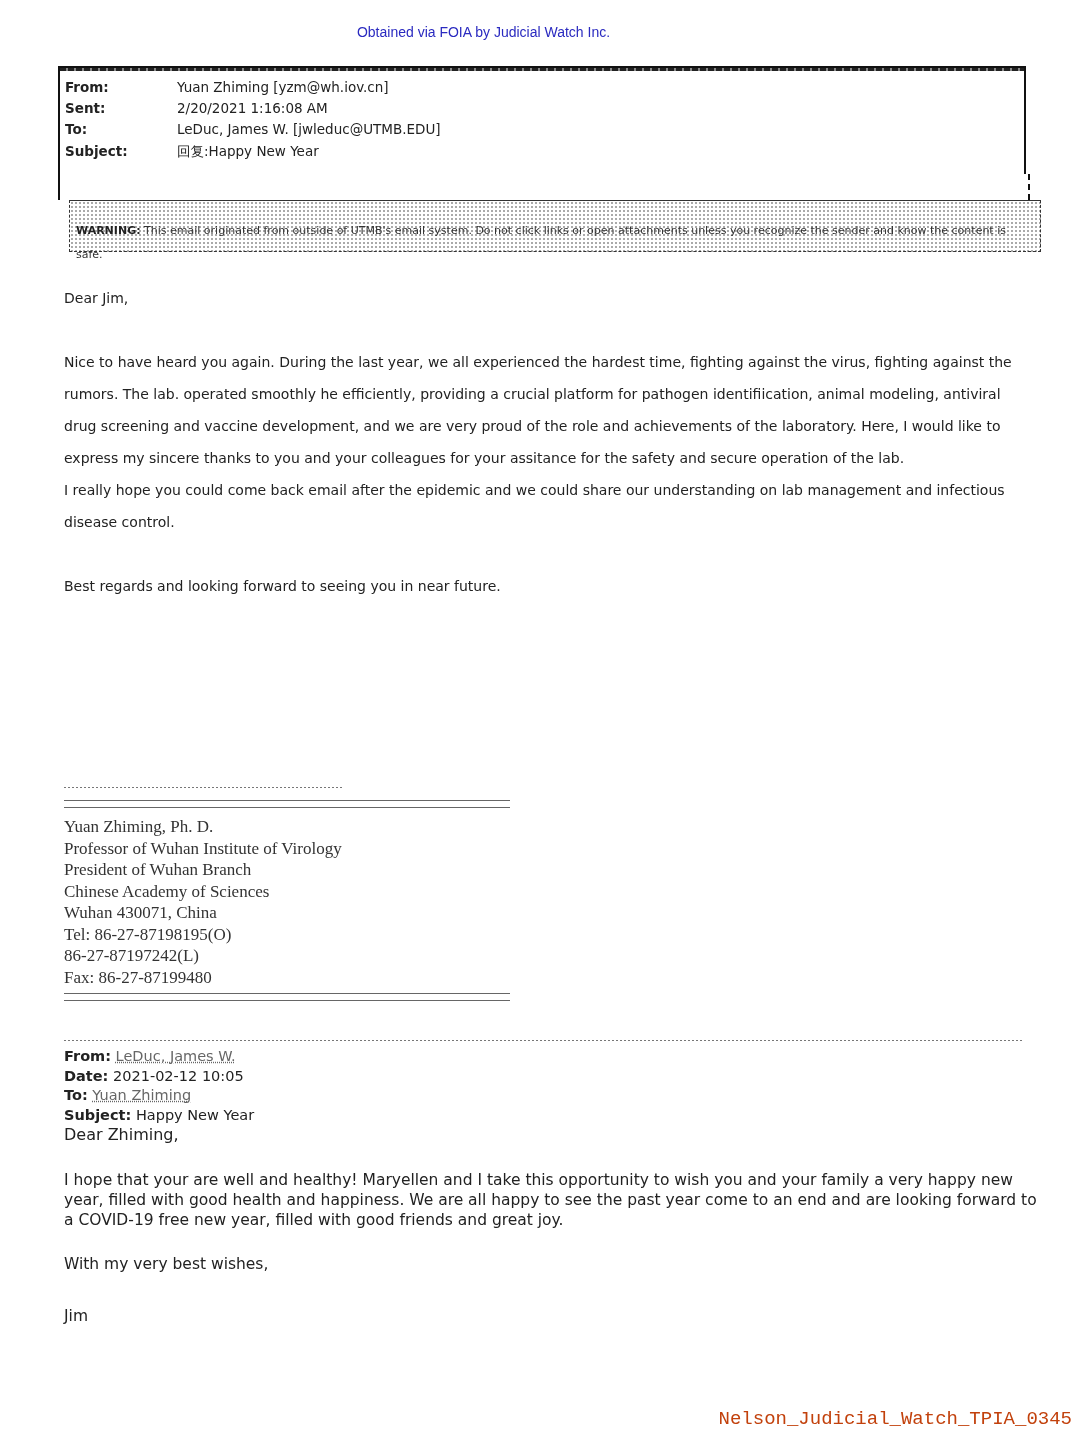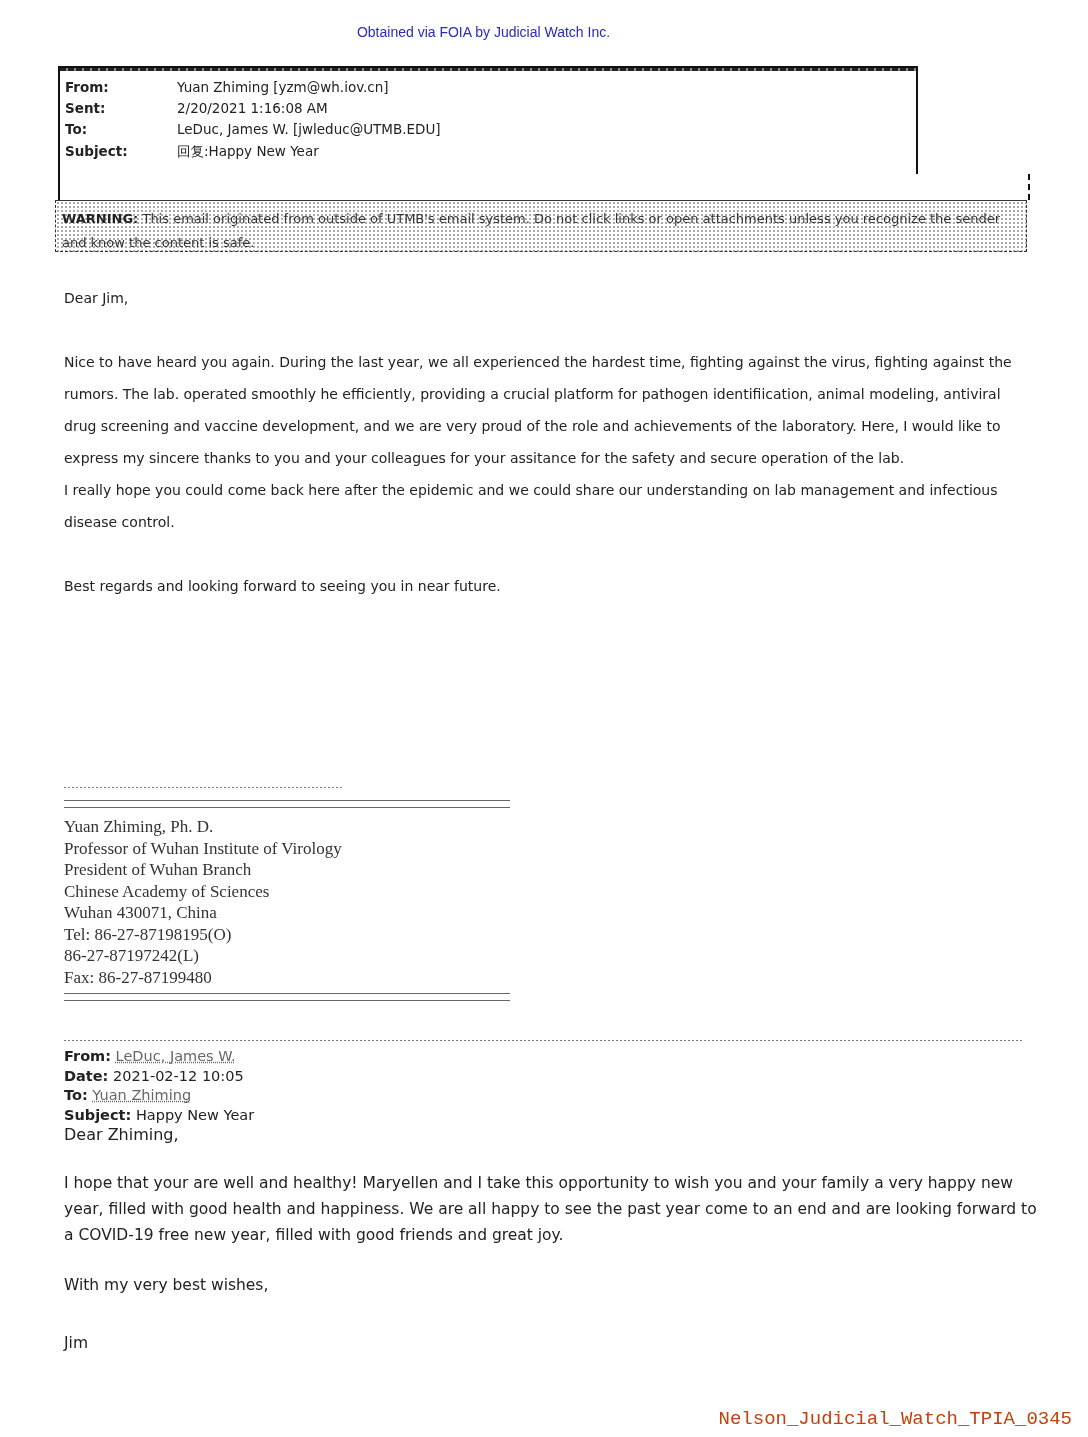--- a/index.html
+++ b/index.html
@@ -1,35 +1,35 @@
 <!DOCTYPE html>
 <html><head>
 <meta charset="utf-8">
 <style>
   html, body { margin: 0; padding: 0; background: #ffffff; }
   body { width: 1088px; height: 1437px; position: relative; overflow: hidden; color: #111; }
   .abs { position: absolute; }
   .foia { top: 24px; left: 0; width: 967px; text-align: center; font-family: "Liberation Sans", sans-serif; font-size: 14px; color: #2a2ac0; }
-  .hdr-box { top: 66px; left: 58px; width: 860px; height: 108px; border: 2px solid #111; border-bottom: none; box-sizing: border-box; }
+  .hdr-box { top: 66px; left: 58px; width: 968px; height: 108px; border: 2px solid #111; border-bottom: none; box-sizing: border-box; }
   .hdr-top { position: absolute; top: 0; left: 0; right: 0; height: 3px; background: repeating-linear-gradient(90deg, #222 0 6px, #888 6px 8px); }
   .hdr-row { position: absolute; left: 5px; font-family: "DejaVu Sans", sans-serif; font-size: 13.5px; color: #222; }
   .hdr-key { display: inline-block; width: 112px; font-weight: bold; }
   .hdr-sides { top: 174px; left: 58px; width: 972px; height: 26px; border-left: 2px solid #111; border-right: 2px dashed #111; box-sizing: border-box; }
-  .warn { top: 200px; left: 55px; width: 972px; height: 52px; box-sizing: border-box; border: 1px dashed #333; border-top: 1px solid #333;
-          background-image: radial-gradient(#aaa 0.8px, transparent 0.9px); background-size: 4px 4px; padding: 6px 6px;
-          font-family: "DejaVu Sans", sans-serif; font-size: 13px; line-height: 24px; color: #333; }
+  .warn { top: 200px; left: 69px; width: 972px; height: 52px; box-sizing: border-box; border: 1px dashed #333; border-top: 1px solid #333;
+          background-image: radial-gradient(#aaa 0.8px, transparent 0.9px); background-size: 4px 4px; padding: 18px 6px;
+          font-family: "DejaVu Sans", sans-serif; font-size: 11px; line-height: 24px; color: #333; }
   .warn b { color: #222; }
   .body-text { font-family: "DejaVu Sans", sans-serif; font-size: 14px; line-height: 32px; color: #222; left: 64px; width: 970px; }
   .body-text p { margin: 0; }
   .sig { left: 64px; top: 790px; font-family: "Liberation Serif", serif; font-size: 17px; line-height: 21.5px; color: #333; }
   .dotline { height: 1px; background: repeating-linear-gradient(90deg, #777 0 2px, transparent 2px 4px); }
   .eqline { height: 6px; border-top: 1px solid #666; border-bottom: 1px solid #666; }
   .q-hdr { left: 64px; top: 1047px; font-family: "DejaVu Sans", sans-serif; font-size: 14.5px; line-height: 19.5px; color: #222; }
   .q-hdr .lnk { color: #666; text-decoration: underline dotted; margin-top: 8px; }
-  .q-body { left: 64px; top: 1170px; width: 980px; font-family: "DejaVu Sans", sans-serif; font-size: 15.5px; line-height: 26px; color: #222; }
+  .q-body { left: 64px; top: 1170px; width: 980px; font-family: "DejaVu Sans", sans-serif; font-size: 15.5px; line-height: 20px; color: #222; }
   .q-body p { margin: 0; }
   .footer { right: 16px; top: 1408px; font-family: Liberation Mono, monospace; font-size: 19px; color: #c2410c; }
 </style>
 </head>
 <body>
 
 <div class="abs foia">Obtained via FOIA by Judicial Watch Inc.</div>
 
 <div class="abs hdr-box">
   <div class="hdr-top"></div>
@@ -49,21 +49,21 @@
 <div class="abs hdr-sides"></div>
 
 <div class="abs warn">
   <b>WARNING:</b>
   <span>This email originated from outside of UTMB's email system. Do not click links or open attachments unless you recognize the sender and know the content is safe.</span>
 </div>
 
 <div class="abs body-text" style="top:282px">
   <p>Dear Jim,</p>
   <p style="margin-top:32px">Nice to have heard you again. During the last year, we all experienced the hardest time, fighting against the virus, fighting against the rumors. The lab. operated smoothly he efficiently, providing a crucial platform for pathogen identifiication, animal modeling, antiviral drug screening and vaccine development, and we are very  proud of the role and achievements of the laboratory. Here, I would like to express my sincere thanks to you and your colleagues for your assitance for the safety and secure operation of the lab.</p>
-  <p>I really hope you could come back here after the epidemic and we could share our understanding on lab management and infectious disease control.</p>
+  <p>I really hope you could come back email after the epidemic and we could share our understanding on lab management and infectious disease control.</p>
   <p style="margin-top:32px">Best regards and looking forward to seeing you in near future.</p>
 </div>
 
 <div class="abs dotline" style="top:787px;left:64px;width:280px"></div>
 <div class="abs eqline" style="top:800px;left:64px;width:446px"></div>
 <div class="abs sig" style="top:816px">
   <div>Yuan Zhiming, Ph. D.</div>
   <div>Professor of Wuhan Institute of Virology</div>
   <div>President of Wuhan Branch</div>
   <div>Chinese Academy of Sciences</div>

